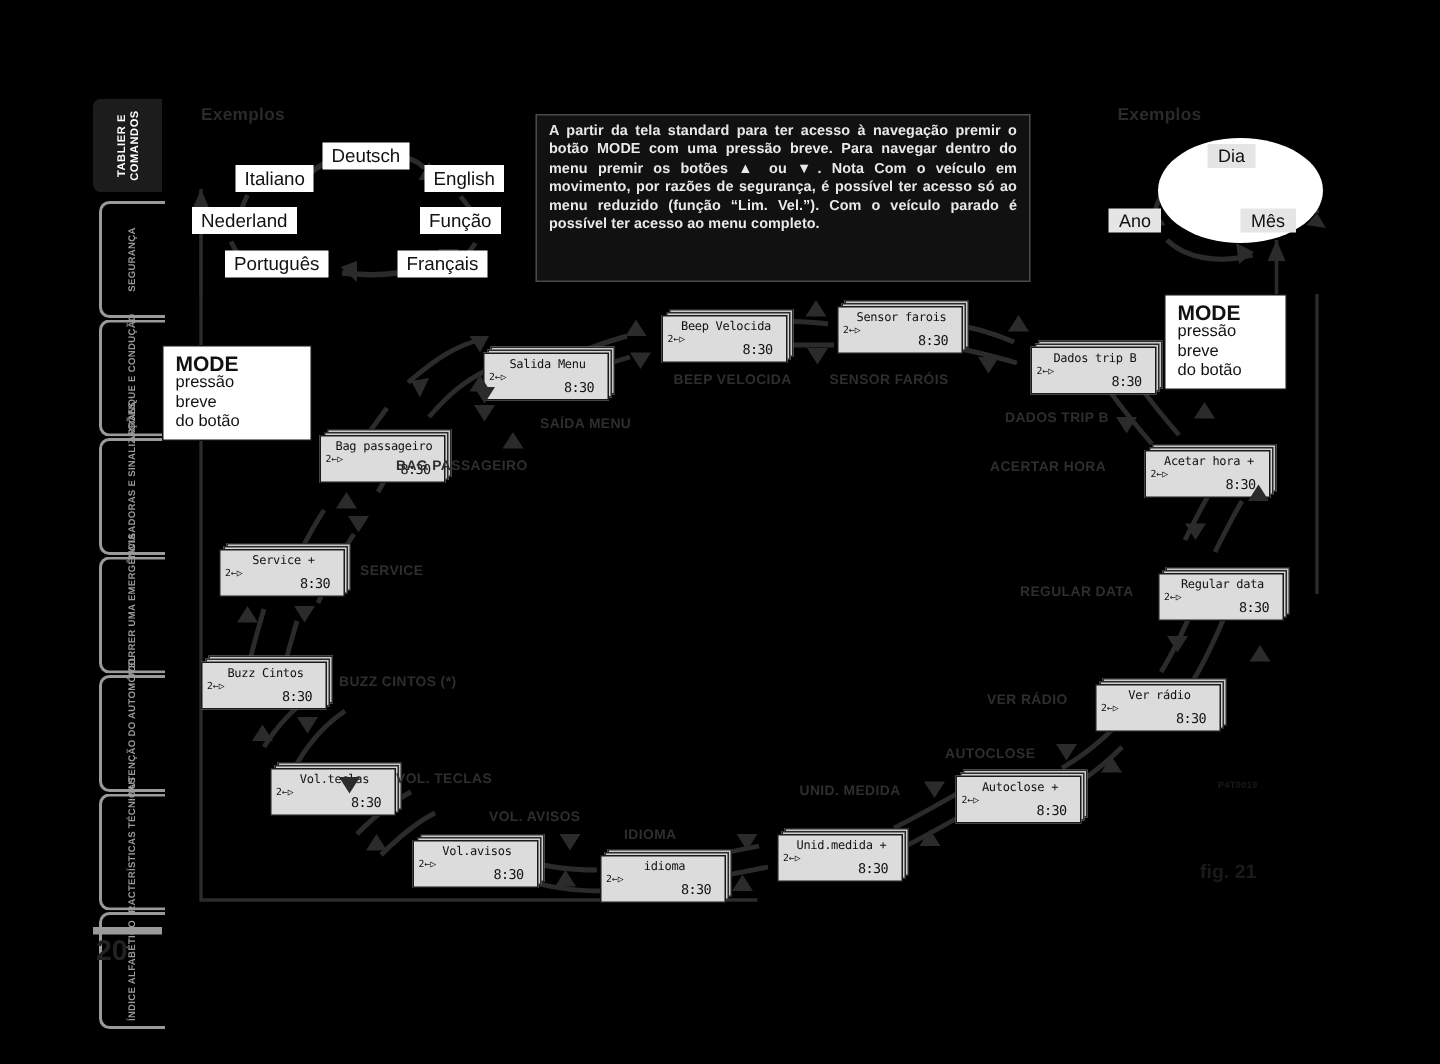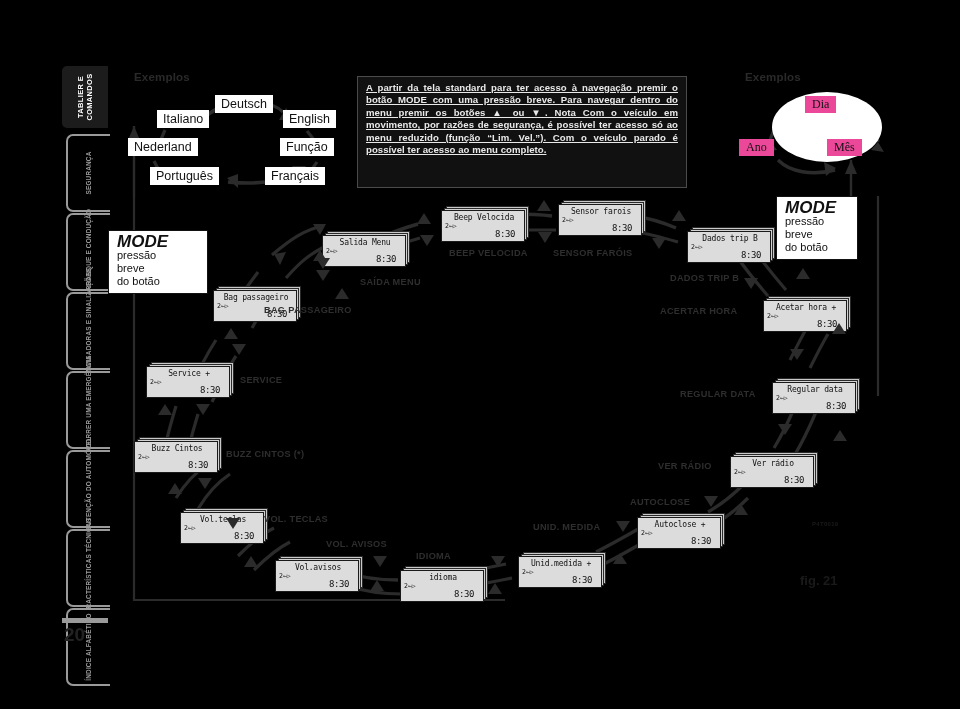--- a/index.html
+++ b/index.html
@@ -24,33 +24,33 @@
        transform:translate(-50%,-50%) rotate(-90deg);
        white-space:nowrap;font-size:6.4px;font-weight:bold;color:#9a9a9a;
        line-height:8px;text-align:center;letter-spacing:.2px;}
   #pagenum{position:absolute;left:64px;top:624px;font-size:19px;font-weight:bold;color:#222;}
   #pagerule{position:absolute;left:62px;top:618px;width:46px;height:5px;background:#9a9a9a;}
 
   
   .ex{position:absolute;font-size:11.5px;font-weight:bold;color:#2a2a2a;letter-spacing:.2px;}
   .langbox{position:absolute;background:#fff;color:#111;font-size:12.5px;
            padding:2px 6px;white-space:nowrap;font-weight:400;}
-  .cloudlbl{position:absolute;background:#ec4899;color:#111;font-size:12px;
-            padding:1px 7px;white-space:nowrap;z-index:4;font-family:Liberation Serif, serif;}
+  .cloudlbl{position:absolute;background:#e5e5e5;color:#111;font-size:12px;
+            padding:1px 7px;white-space:nowrap;z-index:4;}
 
   
   #note{position:absolute;left:357px;top:76px;width:330px;height:112px;
         background:#111;border:1px solid #4b4b4b;box-sizing:border-box;padding:5px 8px;}
   #note p{margin:0;font-size:9.6px;line-height:12.4px;color:#e9e9e9;
-          font-weight:bold;letter-spacing:.05px;text-align:justify;text-decoration:underline;}
+          font-weight:bold;letter-spacing:.05px;text-align:justify;}
 
   
   .modebox{position:absolute;background:#fff;border:1px solid #111;
            box-sizing:border-box;padding:4px 7px 5px 8px;color:#111;}
-  .modebox b{display:block;font-size:17px;font-weight:bold;line-height:14px;font-style:italic;}
+  .modebox b{display:block;font-size:14px;font-weight:bold;line-height:14px;}
   .modebox i{display:block;font-style:normal;font-size:11px;line-height:13px;}
 
   
   .lcd{position:absolute;width:88px;height:36px;}
   .lcd .sh2{position:absolute;left:5px;top:0;width:83px;height:32px;
             background:#c9c9c9;border:1px solid #2a2a2a;box-sizing:border-box;}
   .lcd .sh1{position:absolute;left:3px;top:2px;width:83px;height:32px;
             background:#d2d2d2;border:1px solid #2a2a2a;box-sizing:border-box;}
   .lcd .face{position:absolute;left:0;top:4px;width:84px;height:32px;
             background:#dcdcdc;border:1px solid #1a1a1a;box-sizing:border-box;}

